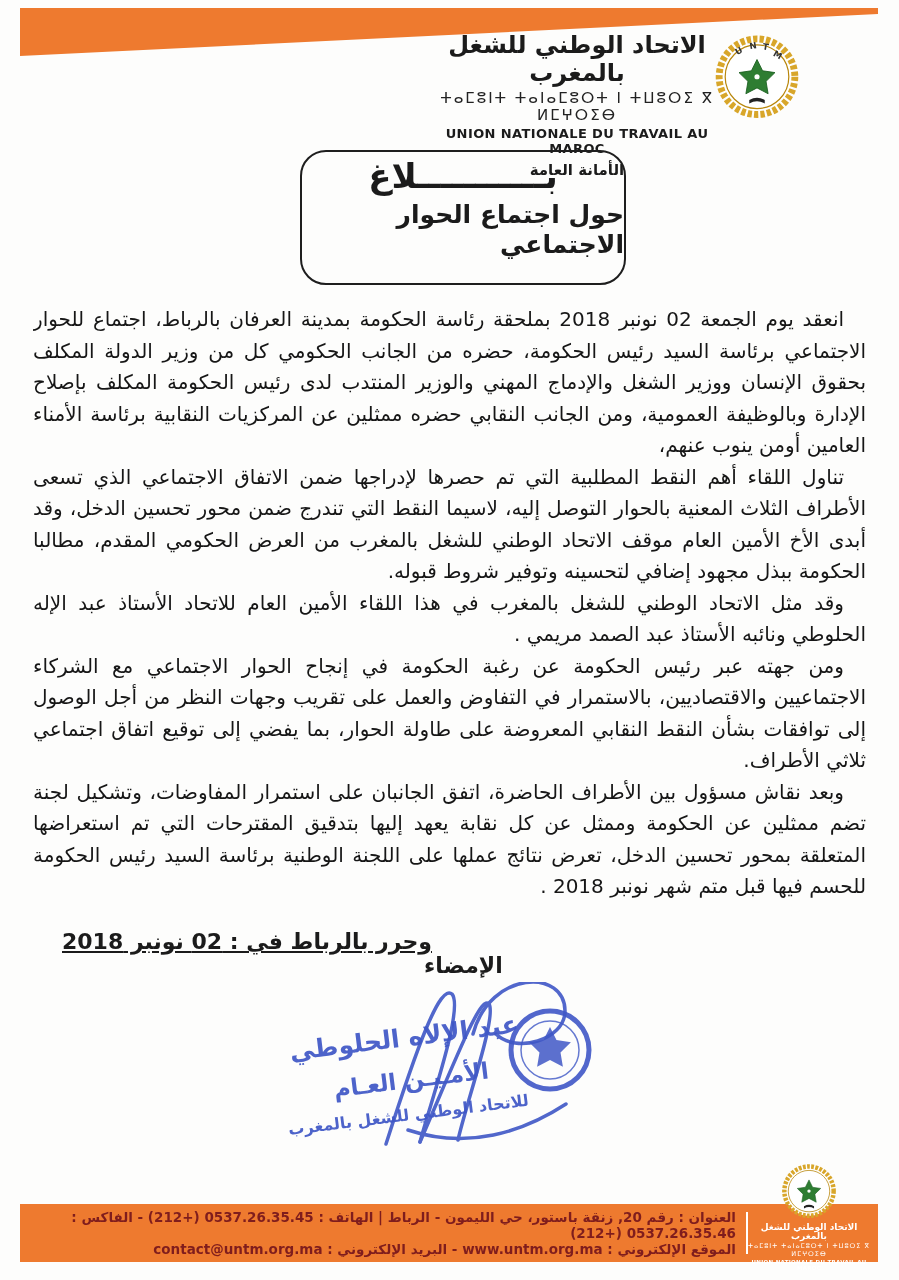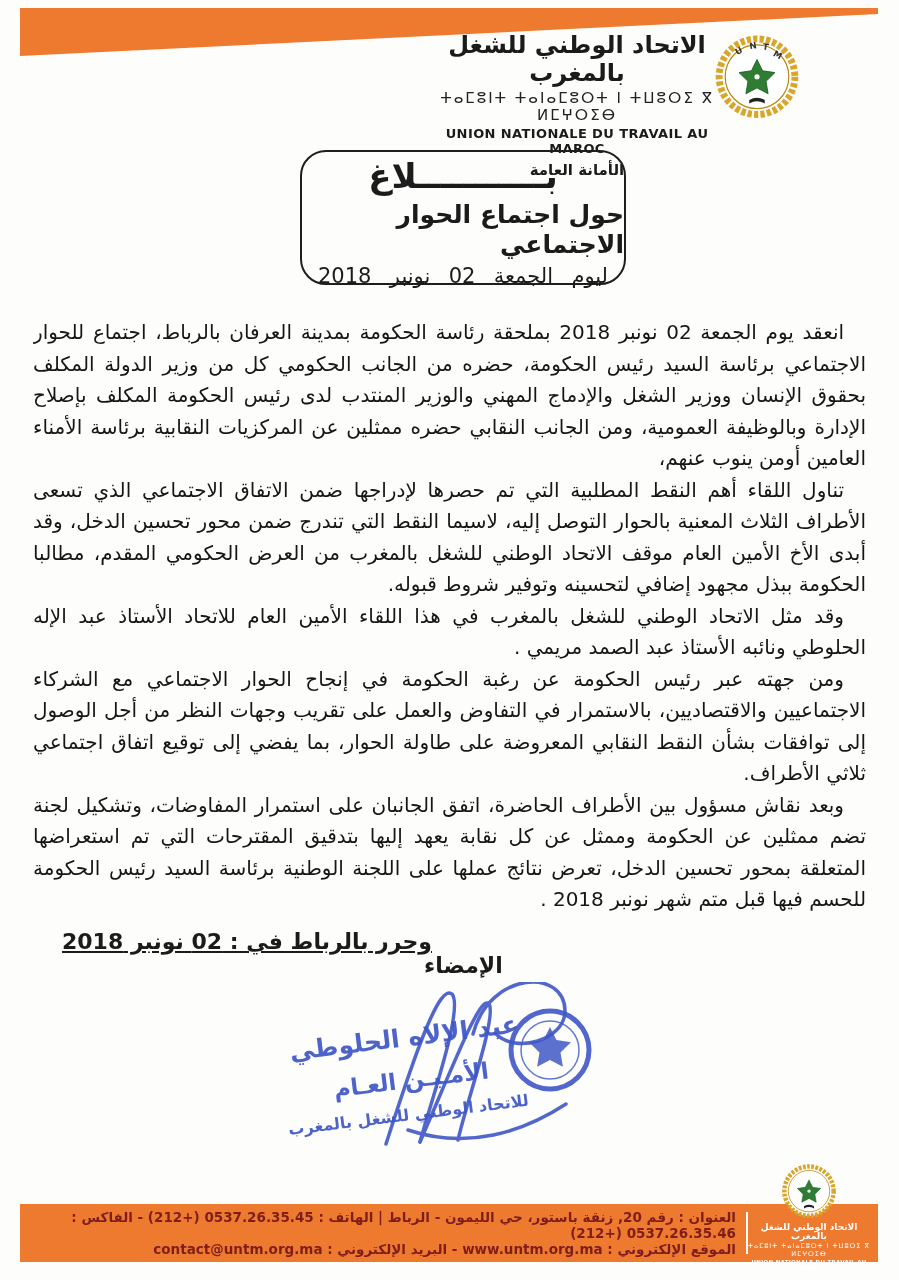--- a/index.html
+++ b/index.html
@@ -32,21 +32,21 @@
   }
   .notice-title{font-size:34px;font-weight:bold;line-height:1.35;margin-top:2px;}
   .notice-subtitle{font-size:25px;font-weight:bold;line-height:1.2;text-align:right;}
   .notice-date{
     font-size:21px;line-height:1.35;padding:2px 16px 0 16px;
     text-align:justify;text-align-last:justify;
   }
 
   
   .body-text{
-    position:absolute;left:33px;top:317px;width:833px;height:622px;overflow:hidden;
+    position:absolute;left:33px;top:304px;width:833px;height:622px;overflow:hidden;
     direction:rtl;text-align:justify;font-size:20px;line-height:31.5px;color:#161616;
   }
   .body-text p{margin:0;text-indent:22px;}
 
   .issued-dateline{
     position:absolute;left:62px;top:929px;direction:rtl;
     font-size:22px;font-weight:bold;text-decoration:underline;
   }
   .signature-label{
     position:absolute;left:424px;top:953px;direction:rtl;
@@ -98,21 +98,20 @@
     <text x="56" y="20" font-size="10" font-weight="bold" fill="#333" transform="rotate(10 56 20)">T</text>
     <text x="68" y="27" font-size="10" font-weight="bold" fill="#333" transform="rotate(30 68 27)">M</text>
     <polygon points="50,32 56.5,45.1 70.9,47.2 60.5,57.4 62.9,71.8 50,65 37.1,71.8 39.5,57.4 29.1,47.2 43.5,45.1" fill="#2e7d32" stroke="#1b5e20" stroke-width="1"></polygon>
     <circle cx="50" cy="52" r="3" fill="#ffffff"></circle>
     <path d="M41,79 Q50,74 59,79 L59,83 Q50,78 41,83 Z" fill="#222"></path>
   </svg>
 
   <div class="notice-box">
     <div class="notice-title">بـــــــــــلاغ</div>
     <div class="notice-subtitle">حول اجتماع الحوار الاجتماعي</div>
-    <div class="notice-date">ليوم الجمعة 02 نونبر 2018</div>
   </div>
 
   <main class="body-text">
     <p>انعقد يوم الجمعة 02 نونبر 2018 بملحقة رئاسة الحكومة بمدينة العرفان بالرباط، اجتماع للحوار الاجتماعي برئاسة السيد رئيس الحكومة، حضره من الجانب الحكومي كل من وزير الدولة المكلف بحقوق الإنسان ووزير الشغل والإدماج المهني والوزير المنتدب لدى رئيس الحكومة المكلف بإصلاح الإدارة وبالوظيفة العمومية، ومن الجانب النقابي حضره ممثلين عن المركزيات النقابية برئاسة الأمناء العامين أومن ينوب عنهم،</p>
     <p>تناول اللقاء أهم النقط المطلبية التي تم حصرها لإدراجها ضمن الاتفاق الاجتماعي الذي تسعى الأطراف الثلاث المعنية بالحوار التوصل إليه، لاسيما النقط التي تندرج ضمن محور تحسين الدخل، وقد أبدى الأخ الأمين العام موقف الاتحاد الوطني للشغل بالمغرب من العرض الحكومي المقدم، مطالبا الحكومة ببذل مجهود إضافي لتحسينه وتوفير شروط قبوله.</p>
     <p>وقد مثل الاتحاد الوطني للشغل بالمغرب في هذا اللقاء الأمين العام للاتحاد الأستاذ عبد الإله الحلوطي ونائبه الأستاذ عبد الصمد مريمي .</p>
     <p>ومن جهته عبر رئيس الحكومة عن رغبة الحكومة في إنجاح الحوار الاجتماعي مع الشركاء الاجتماعيين والاقتصاديين، بالاستمرار في التفاوض والعمل على تقريب وجهات النظر من أجل الوصول إلى توافقات بشأن النقط النقابي المعروضة على طاولة الحوار، بما يفضي إلى توقيع اتفاق اجتماعي ثلاثي الأطراف.</p>
     <p>وبعد نقاش مسؤول بين الأطراف الحاضرة، اتفق الجانبان على استمرار المفاوضات، وتشكيل لجنة تضم ممثلين عن الحكومة وممثل عن كل نقابة يعهد إليها بتدقيق المقترحات التي تم استعراضها المتعلقة بمحور تحسين الدخل، تعرض نتائج عملها على اللجنة الوطنية برئاسة السيد رئيس الحكومة للحسم فيها قبل متم شهر نونبر 2018 .</p>
   </main>
 

